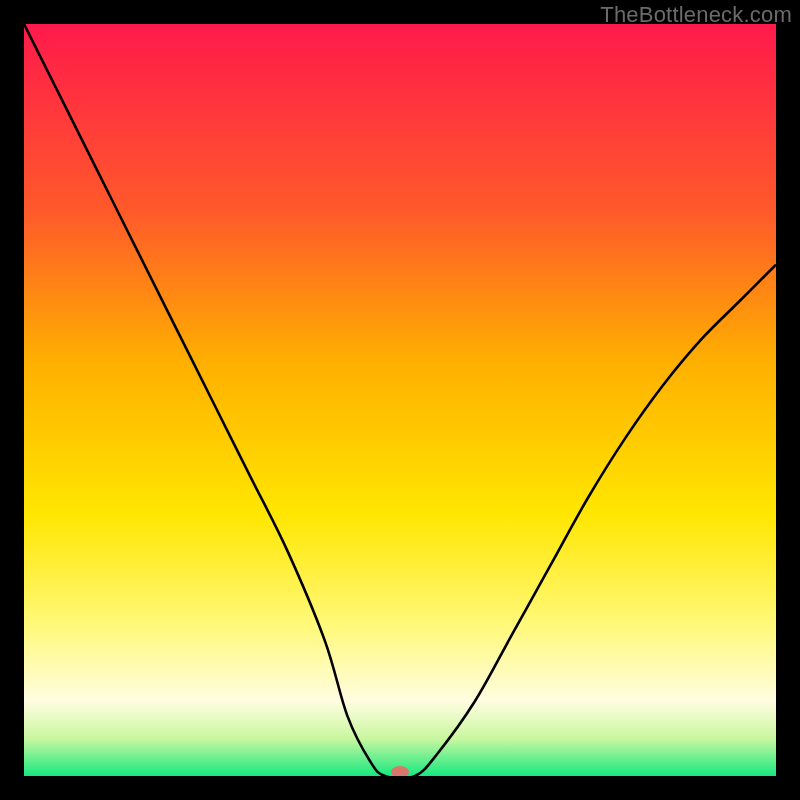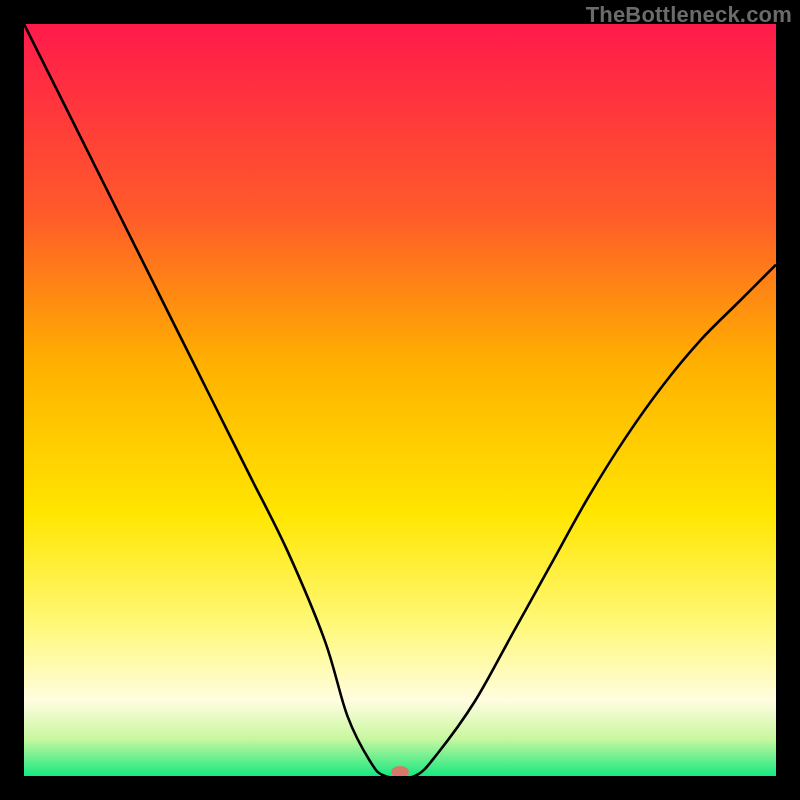--- a/index.html
+++ b/index.html
@@ -16,21 +16,21 @@
     width: 800px;
     height: 800px;
     background: #000;
   }
   .watermark {
     position: absolute;
     top: 2px;
     right: 8px;
     color: #6b6b6b;
     font-size: 22px;
-    font-weight: 700;
+    font-weight: 400;
     letter-spacing: 0.2px;
     z-index: 20;
   }
   .plot-outer {
     position: absolute;
     left: 24px;
     top: 24px;
     width: 752px;
     height: 752px;
     background: #000;

